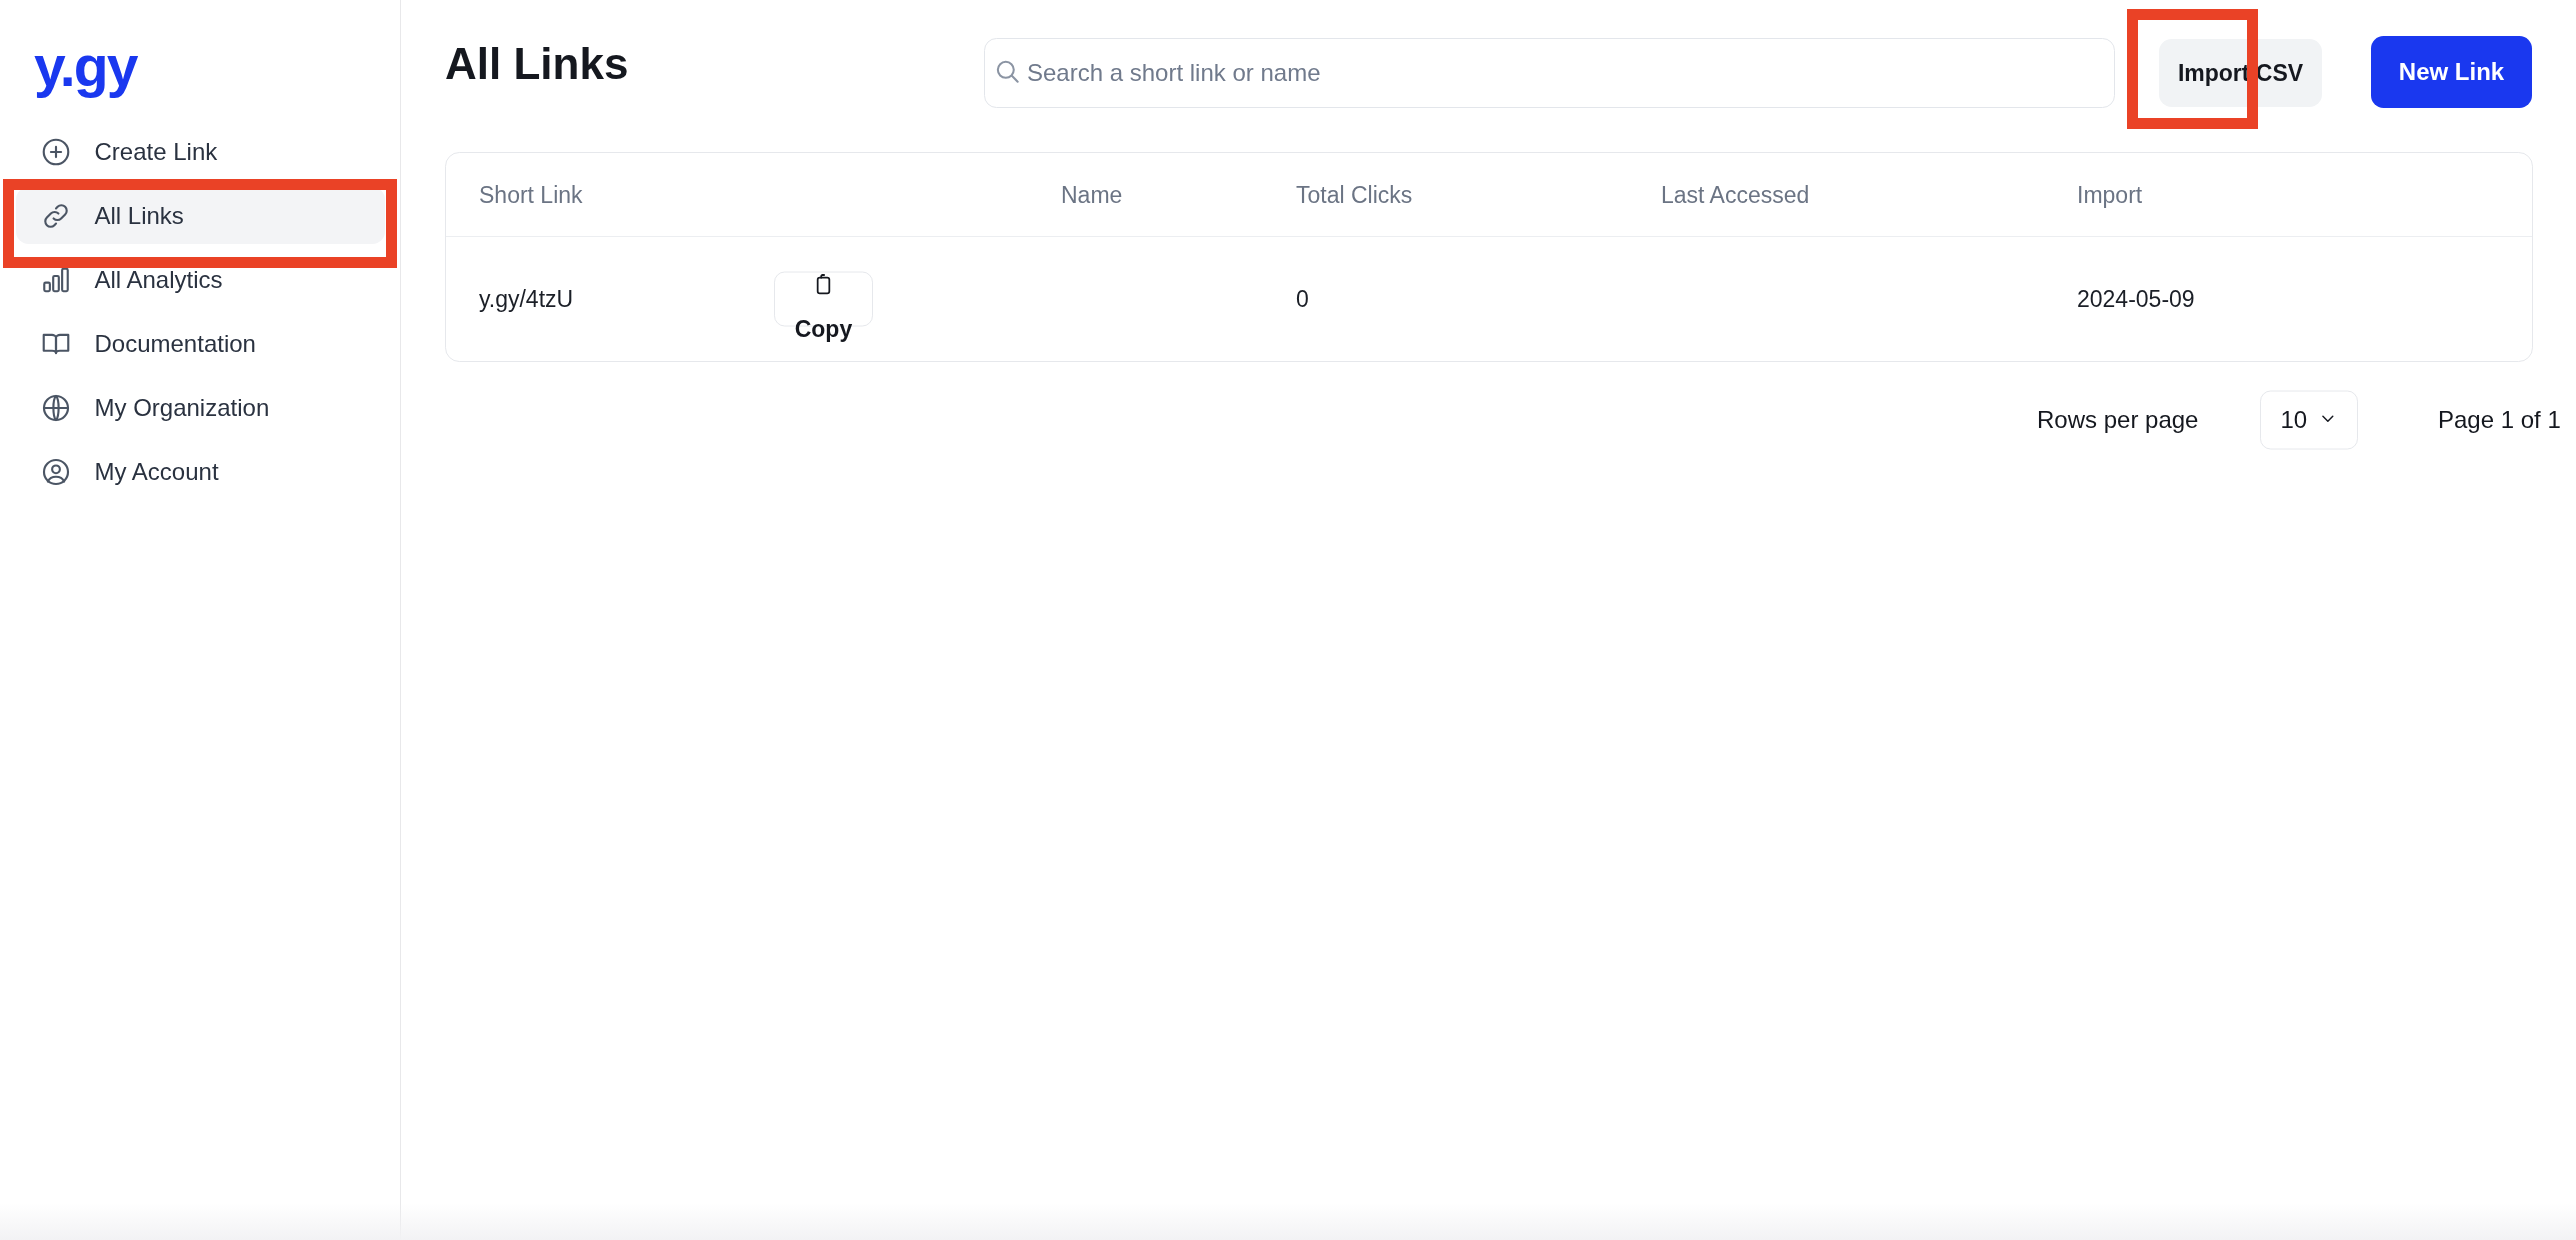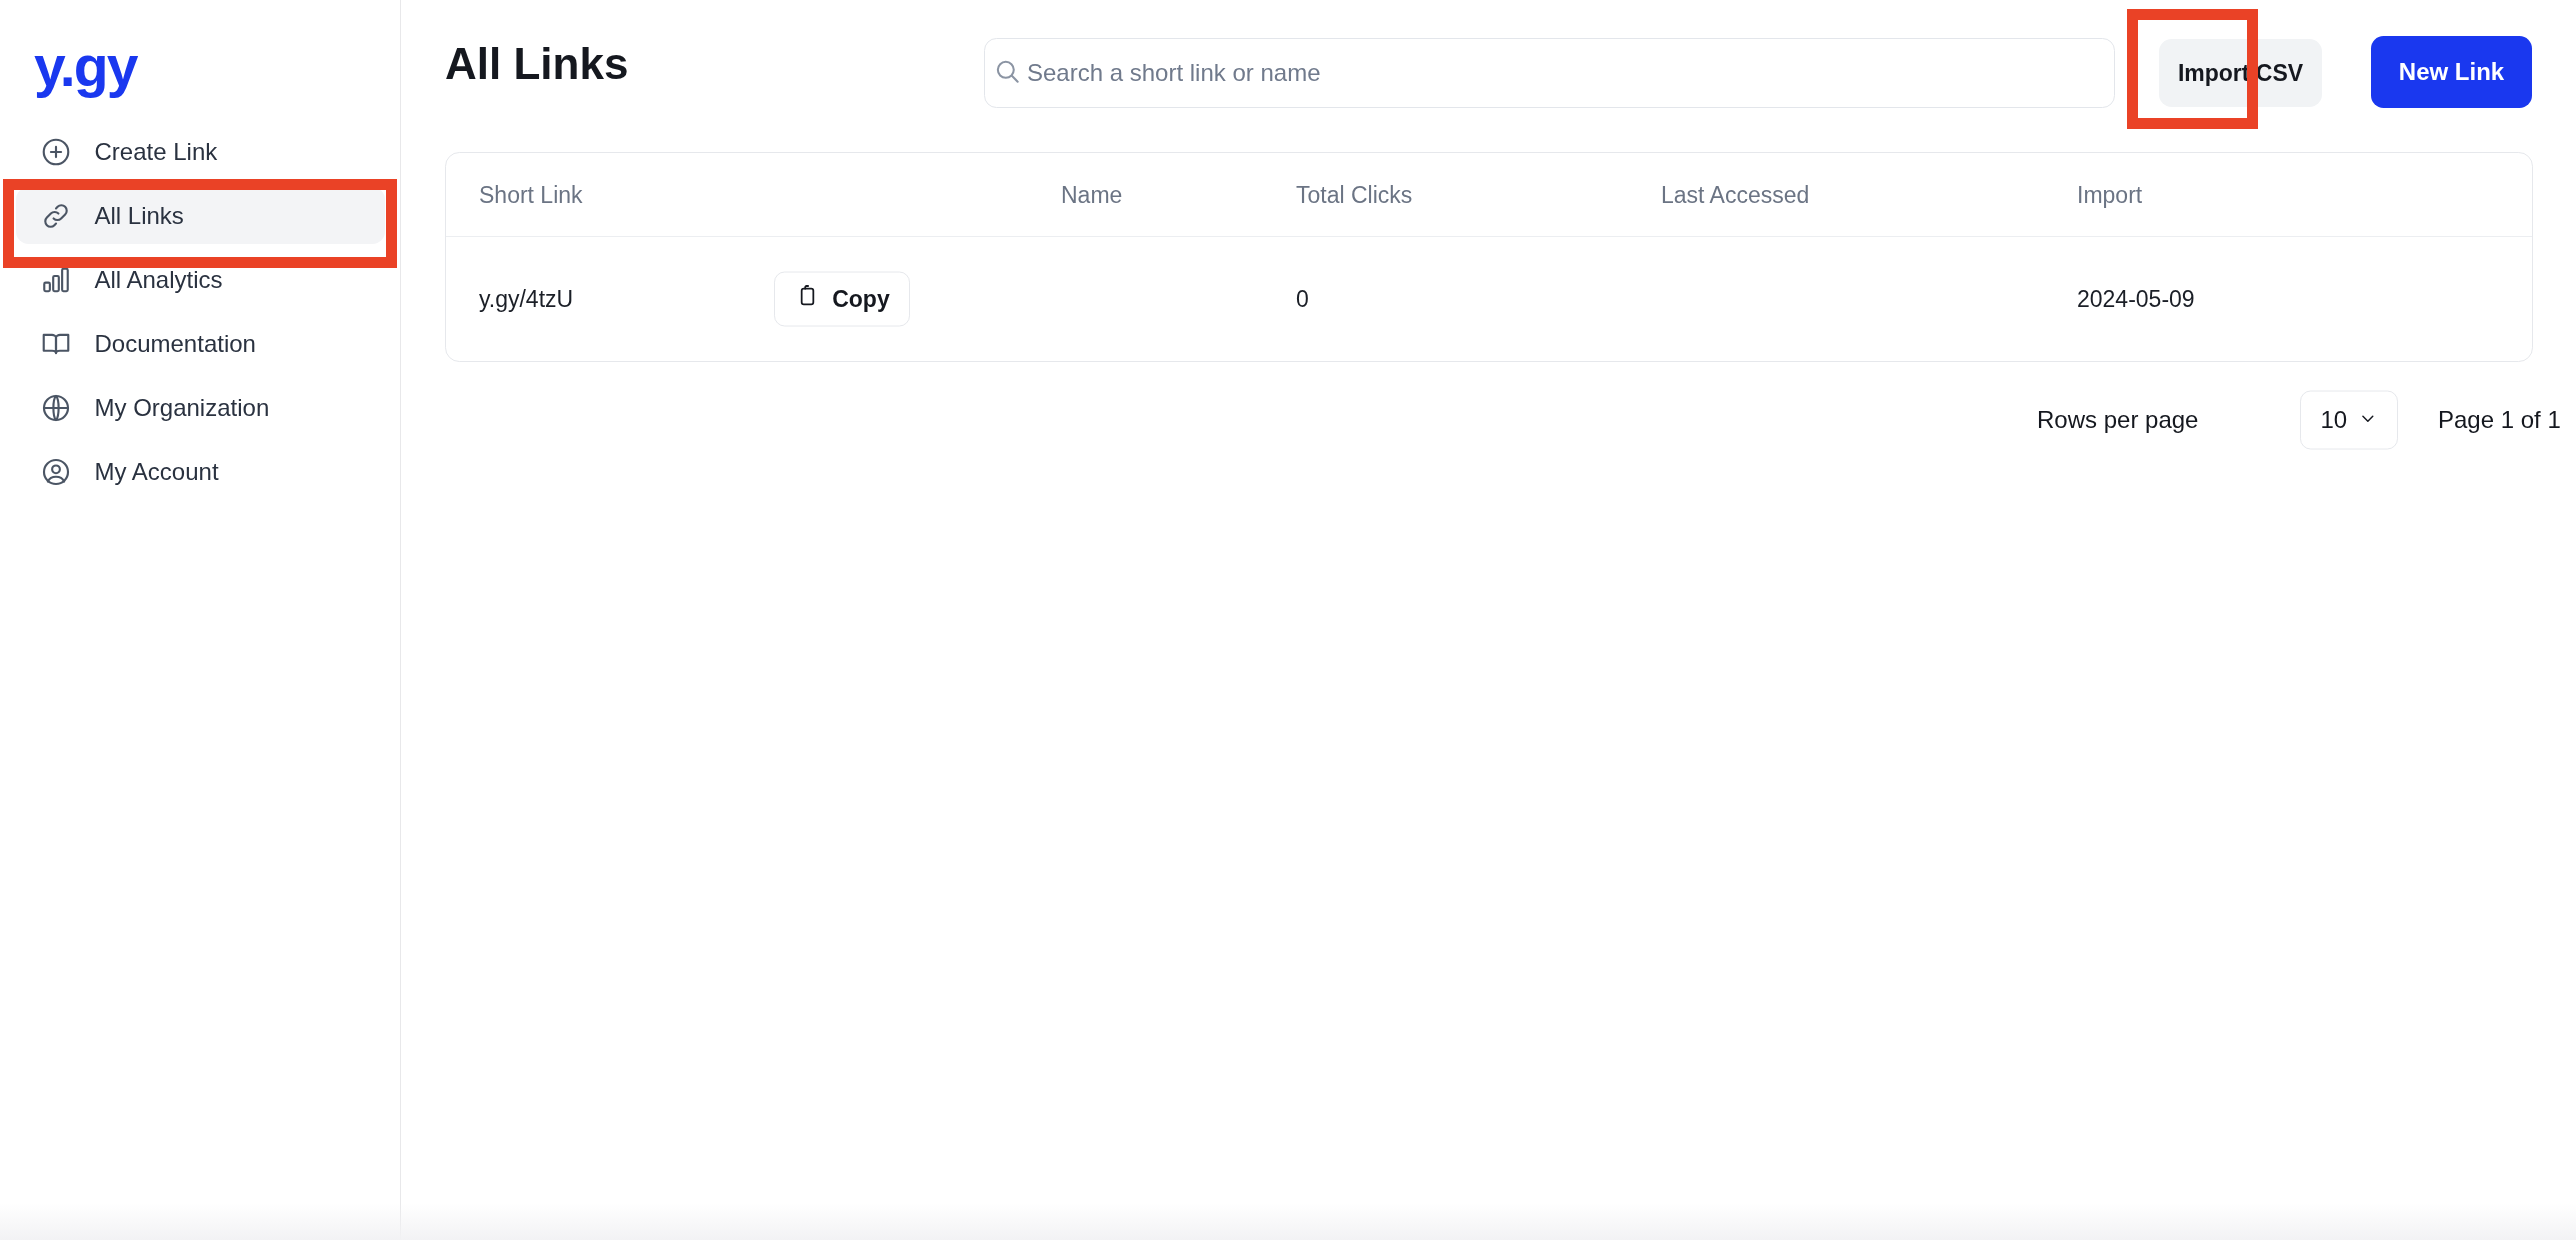--- a/index.html
+++ b/index.html
@@ -89,42 +89,41 @@
   .td {
     position:absolute; top:50%; transform:translateY(-50%);
     font-size:23px; color:#1b1f27; white-space:nowrap;
   }
   .copy-btn {
     position:absolute; top:50%; transform:translateY(-50%);
     left:328px; height:55px; display:flex; align-items:center; gap:12.5px;
     padding:0 19.7px; border:1.8px solid #e6e8ec; border-radius:10.7px;
     background:#fff; cursor:pointer;
     font-family:"Liberation Sans", sans-serif;
-    font-size:23px; font-weight:bold; color:#15181f;
+    font-size:23px; font-weight:bold; color:#15181f;flex-direction:column;
   }
 
   
   .c-short { left:33px; }
   .c-name  { left:615px; }
   .c-clicks{ left:850px; }
   .c-last  { left:1215px; }
   .c-created{ left:1631px; }
 
   
   .pager { position:absolute; left:44px; top:380px; width:2088px; height:79px; }
   .pg-label {
     position:absolute; left:1592px; top:50%; transform:translateY(-50%);
     font-size:24px; color:#15181f; white-space:nowrap;
   }
   .rows-select {
     position:absolute; left:1815px; top:50%; transform:translateY(-50%);
     width:98px; height:59px; border:1.8px solid #e6e8ec; border-radius:10.7px;
     background:#fff; display:flex; align-items:center; justify-content:center; gap:10.7px;
     cursor:pointer;
-    margin-left:40px;
   }
   .rows-select .val { font-size:24px; color:#15181f; }
   .page-of {
     position:absolute; left:1993px; top:50%; transform:translateY(-50%);
     font-size:24px; color:#15181f; white-space:nowrap;
   }
 
   
   .bottom-wash {
     position:absolute; left:0; bottom:0; width:2576px; height:38px;

